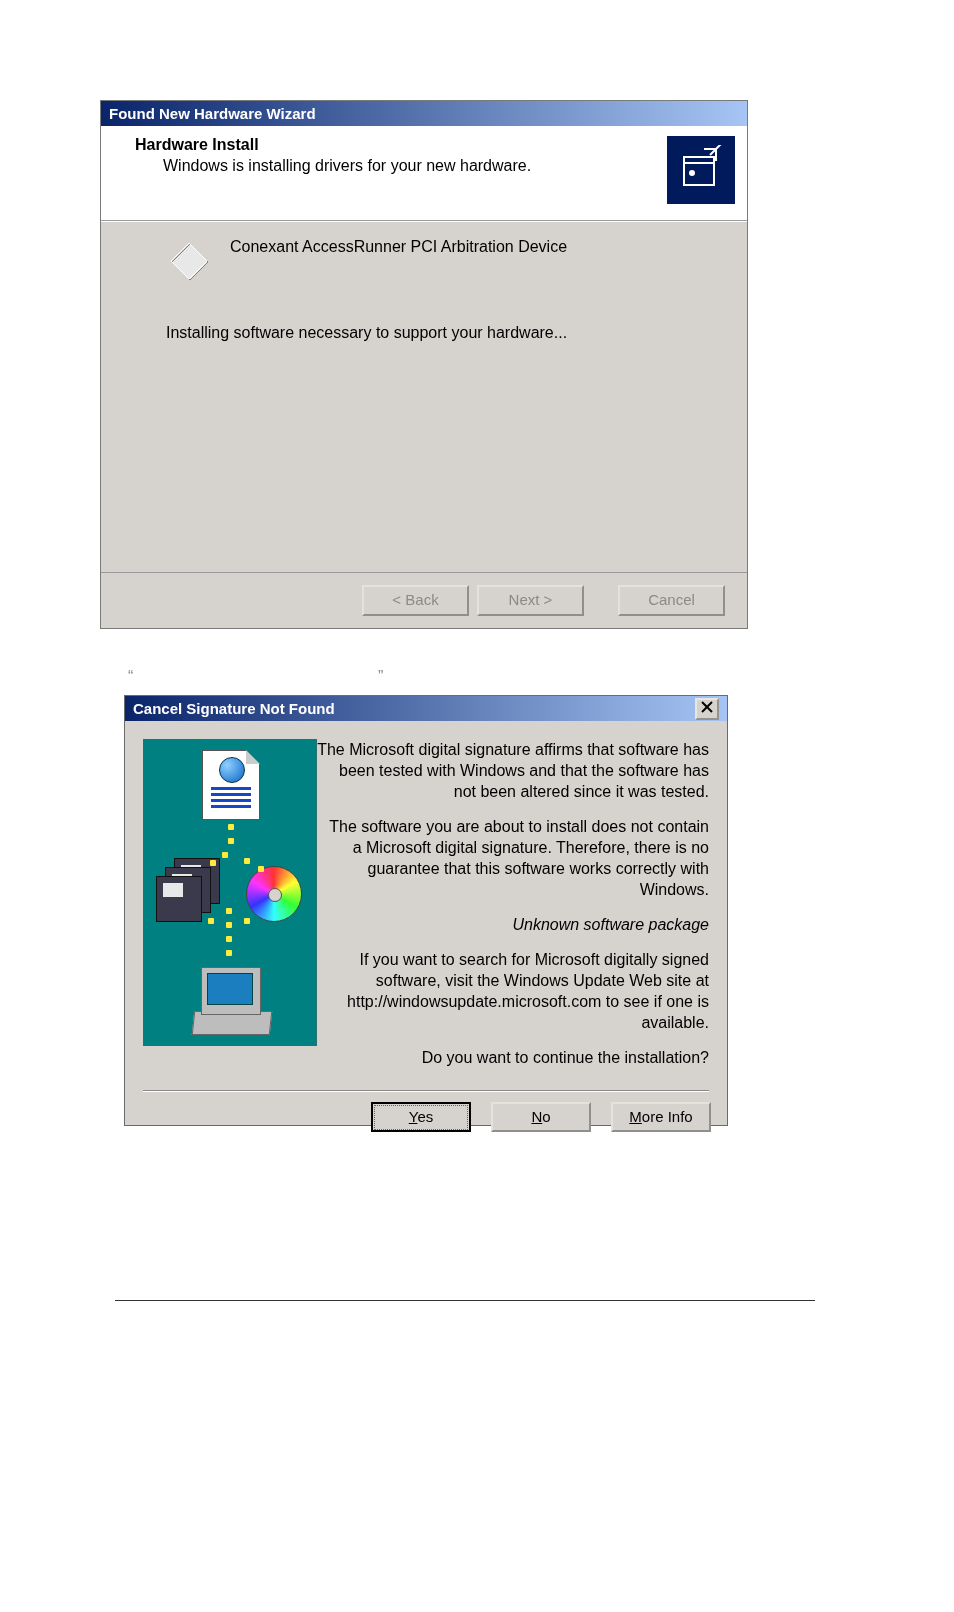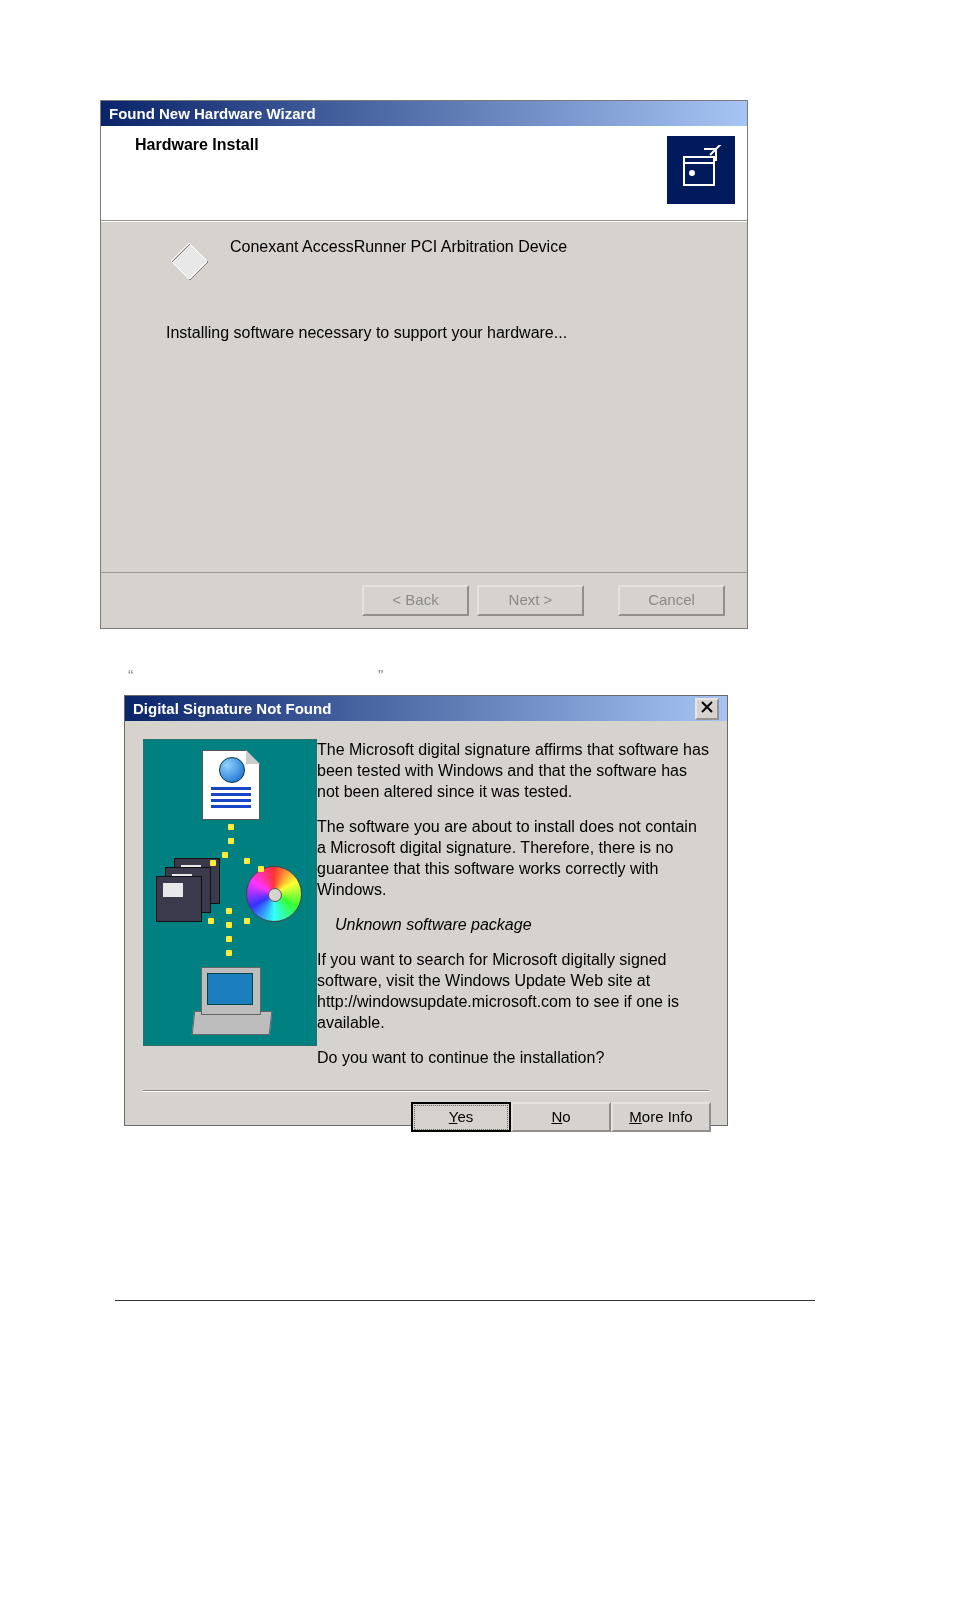--- a/index.html
+++ b/index.html
@@ -150,20 +150,21 @@
     font-weight: bold;
     font-size: 14px;
     line-height: 14px;
     text-align: center;
     color: #000;
   }
   .sig-body {
     flex: 1;
     display: flex;
     padding: 18px 18px 4px 18px;
+    text-align: right;
   }
   .sig-graphic {
     width: 172px;
     height: 305px;
     background: #008080;
     border: 1px solid #2e6e6e;
     position: relative;
     overflow: hidden;
   }
   .sig-text {
@@ -176,20 +177,21 @@
   .sig-sep {
     margin: 4px 18px 0 18px;
     height: 2px;
     border-top: 1px solid #888;
     border-bottom: 1px solid #fff;
   }
   .sig-btn-bar {
     padding: 10px 16px 14px 16px;
     display: flex;
     justify-content: flex-end;
+    gap: 20px;
     align-items: center;
   }
   .sig-btn-bar .win-btn { width: 100px; height: 30px; line-height: 25px; }
 
   
   .doc {
     position: absolute;
     left: 58px; top: 10px;
     width: 56px; height: 68px;
     background: #fff;
@@ -271,20 +273,21 @@
 
 <div class="page">
 
   <div class="wizard">
     <div class="titlebar">
       <span>Found New Hardware Wizard</span>
     </div>
 
     <div class="white-header">
       <div class="hdr-title">Hardware Install</div>
+      <div class="hdr-sub">Windows is installing drivers for your new hardware.</div>
       <div class="hdr-icon">
         <svg width="50" height="50" viewBox="0 0 50 50">
           <rect x="8" y="18" width="30" height="22" fill="none" stroke="#fff" stroke-width="2"></rect>
           <rect x="8" y="12" width="30" height="6" fill="none" stroke="#fff" stroke-width="2"></rect>
           <polyline points="28,4 40,4 40,16" fill="none" stroke="#fff" stroke-width="2"></polyline>
           <line x1="34" y1="10" x2="46" y2="-2" stroke="#fff" stroke-width="2"></line>
           <circle cx="16" cy="28" r="3" fill="#fff"></circle>
         </svg>
       </div>
     </div>
@@ -308,21 +311,21 @@
       <div class="gap"></div>
       <div class="win-btn disabled">Cancel</div>
     </div>
   </div>
 
   <div style="position:absolute;left:128px;top:668px;color:#888;font-size:16px">“</div>
   <div style="position:absolute;left:378px;top:668px;color:#888;font-size:16px">”</div>
 
   <div class="sig-dlg">
     <div class="titlebar">
-      <span>Digital Signature Not Found</span>
+      <span>Cancel Signature Not Found</span>
       <div class="close-box">
         <svg width="12" height="12" viewBox="0 0 12 12" style="vertical-align:-1px">
           <line x1="1" y1="1" x2="11" y2="11" stroke="#000" stroke-width="2"></line>
           <line x1="11" y1="1" x2="1" y2="11" stroke="#000" stroke-width="2"></line>
         </svg>
       </div>
     </div>
 
     <div class="sig-body">
       <div class="sig-graphic">

